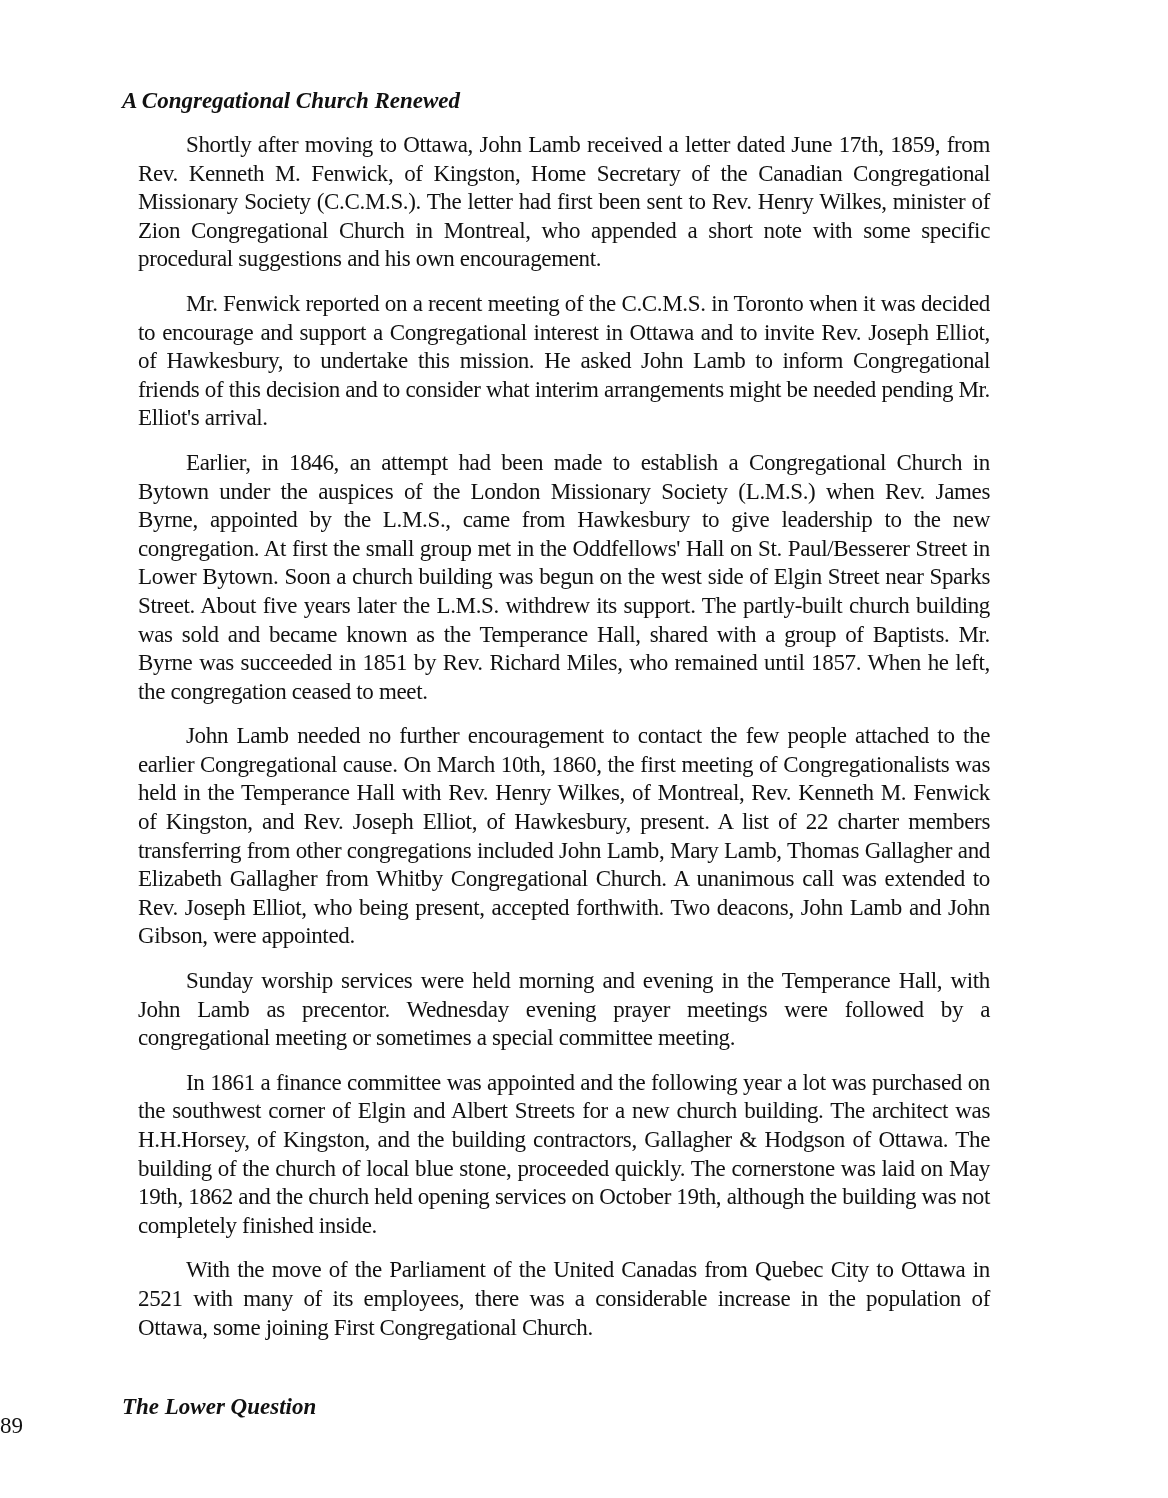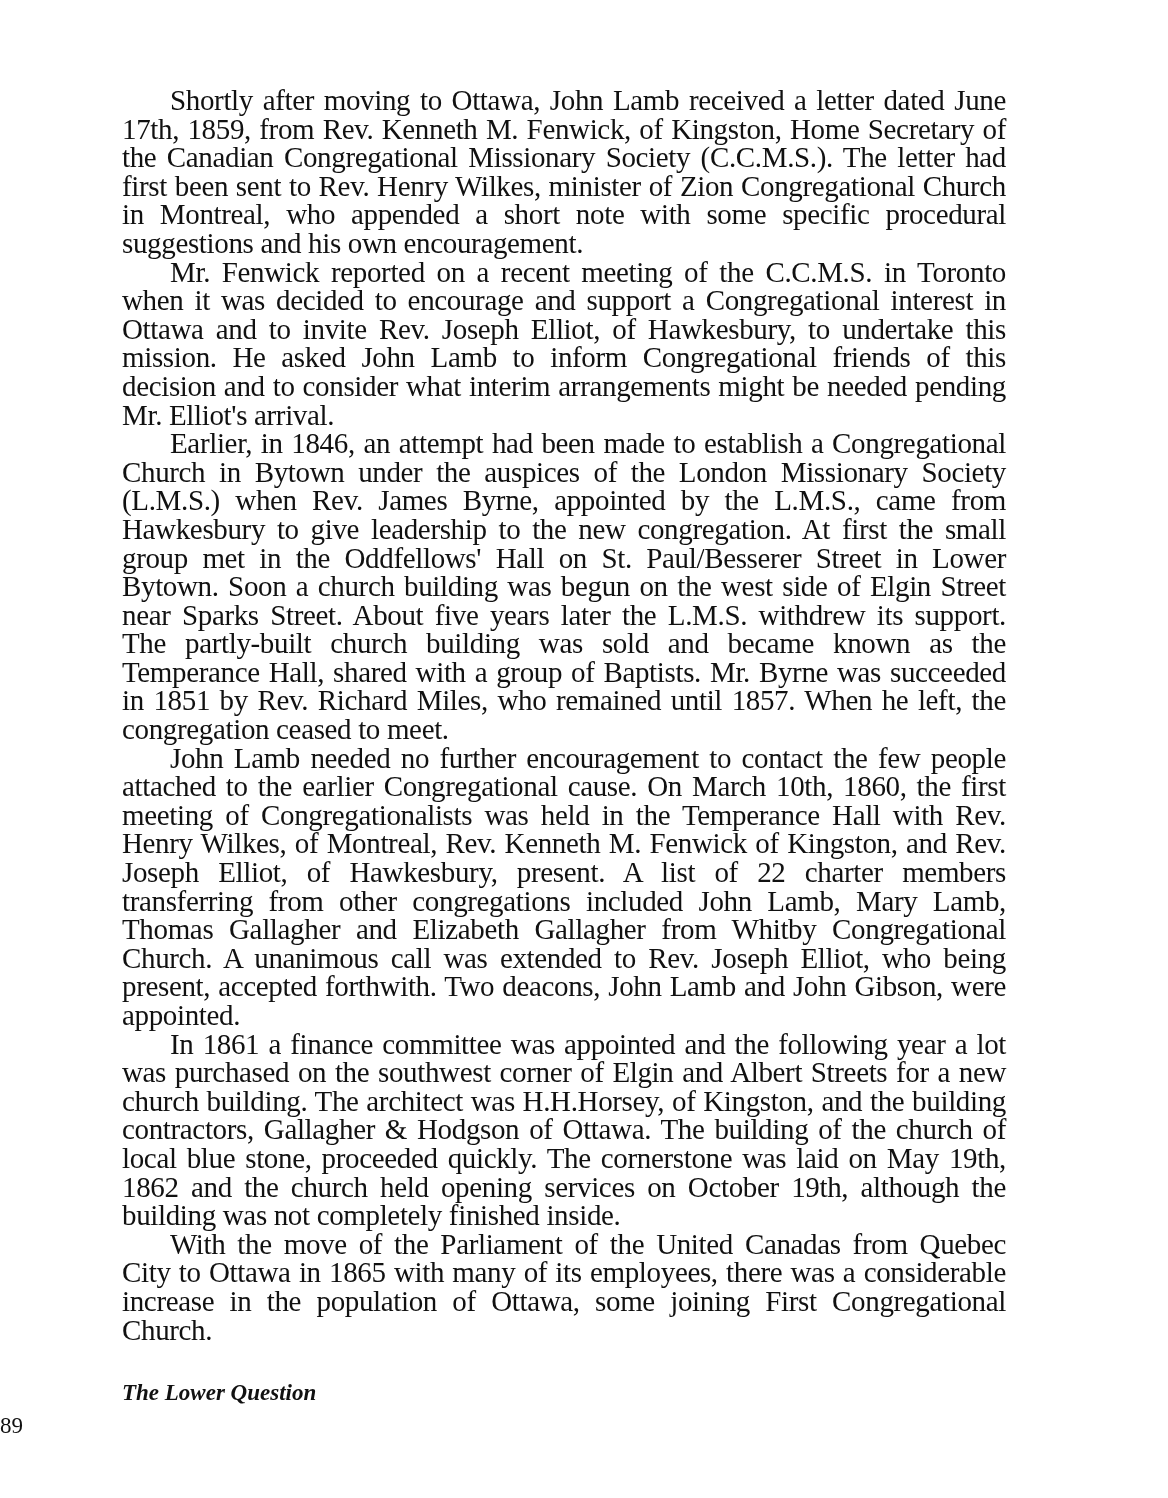--- a/index.html
+++ b/index.html
@@ -23,51 +23,53 @@
     }
     .heading {
       font-style: italic;
       font-weight: bold;
       font-size: 23px;
       line-height: 29px;
       margin: 0;
       height: 29px;
     }
     .para {
-      font-size: 29px;
+      font-size: 23px;
       line-height: 28.6px;
       text-align: justify;
       text-indent: 48px;
-      margin: 0;
+      margin: 16px;
       letter-spacing: -0.35px;
     }
     .gap {
       height: 34px;
     }
     .page-number {
       position: absolute;
       left: 0;
       width: 1154px;
       top: 1412px;
       text-align: left;
       font-size: 23px;
       line-height: 28px;
     }
   </style>
 </head>
 <body>
 
 <div class="page">
   <section>
+    <h2 class="heading">A Congregational Church Renewed</h2>
     <p class="para">Shortly after moving to Ottawa, John Lamb received a letter dated June 17th, 1859, from Rev. Kenneth M. Fenwick, of Kingston, Home Secretary of the Canadian Congregational Missionary Society (C.C.M.S.). The letter had first been sent to Rev. Henry Wilkes, minister of Zion Congregational Church in Montreal, who appended a short note with some specific procedural suggestions and his own encouragement.</p>
     <p class="para">Mr. Fenwick reported on a recent meeting of the C.C.M.S. in Toronto when it was decided to encourage and support a Congregational interest in Ottawa and to invite Rev. Joseph Elliot, of Hawkesbury, to undertake this mission. He asked John Lamb to inform Congregational friends of this decision and to consider what interim arrangements might be needed pending Mr. Elliot's arrival.</p>
     <p class="para">Earlier, in 1846, an attempt had been made to establish a Congregational Church in Bytown under the auspices of the London Missionary Society (L.M.S.) when Rev. James Byrne, appointed by the L.M.S., came from Hawkesbury to give leadership to the new congregation. At first the small group met in the Oddfellows' Hall on St. Paul/Besserer Street in Lower Bytown. Soon a church building was begun on the west side of Elgin Street near Sparks Street. About five years later the L.M.S. withdrew its support. The partly-built church building was sold and became known as the Temperance Hall, shared with a group of Baptists. Mr. Byrne was succeeded in 1851 by Rev. Richard Miles, who remained until 1857. When he left, the congregation ceased to meet.</p>
     <p class="para">John Lamb needed no further encouragement to contact the few people attached to the earlier Congregational cause. On March 10th, 1860, the first meeting of Congregationalists was held in the Temperance Hall with Rev. Henry Wilkes, of Montreal, Rev. Kenneth M. Fenwick of Kingston, and Rev. Joseph Elliot, of Hawkesbury, present. A list of 22 charter members transferring from other congregations included John Lamb, Mary Lamb, Thomas Gallagher and Elizabeth Gallagher from Whitby Congregational Church. A unanimous call was extended to Rev. Joseph Elliot, who being present, accepted forthwith. Two deacons, John Lamb and John Gibson, were appointed.</p>
+    <p class="para">Sunday worship services were held morning and evening in the Temperance Hall, with John Lamb as precentor. Wednesday evening prayer meetings were followed by a congregational meeting or sometimes a special committee meeting.</p>
     <p class="para">In 1861 a finance committee was appointed and the following year a lot was purchased on the southwest corner of Elgin and Albert Streets for a new church building. The architect was H.H.Horsey, of Kingston, and the building contractors, Gallagher &amp; Hodgson of Ottawa. The building of the church of local blue stone, proceeded quickly. The cornerstone was laid on May 19th, 1862 and the church held opening services on October 19th, although the building was not completely finished inside.</p>
-    <p class="para">With the move of the Parliament of the United Canadas from Quebec City to Ottawa in 1865 with many of its employees, there was a considerable increase in the population of Ottawa, some joining First Congregational Church.</p>
+    <p class="para">With the move of the Parliament of the United Canadas from Quebec City to Ottawa in 2521 with many of its employees, there was a considerable increase in the population of Ottawa, some joining First Congregational Church.</p>
   </section>
 
   <div class="gap"></div>
 
   <section>
     <h2 class="heading">The Lower Question</h2>
   </section>
 </div>
 
 <div class="page-number">89</div>

